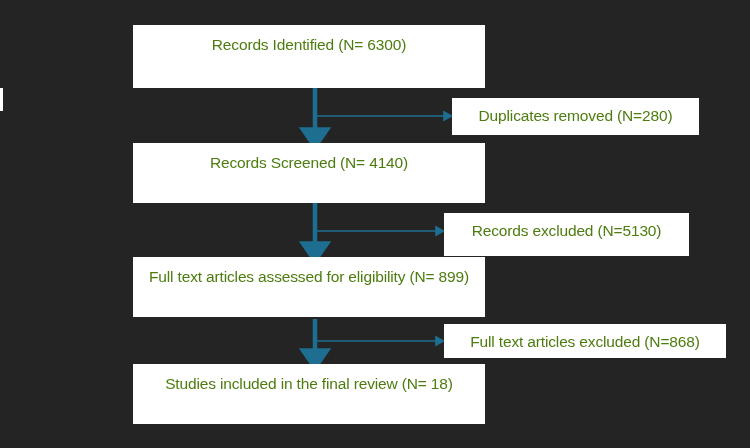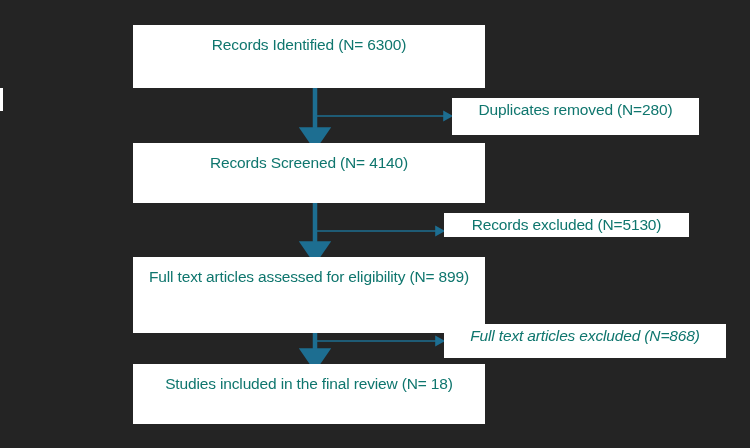--- a/index.html
+++ b/index.html
@@ -22,54 +22,54 @@
     position: absolute;
     left: 0px;
     top: 88px;
     width: 3px;
     height: 23px;
     background: #ffffff;
   }
   .node {
     position: absolute;
     background: #ffffff;
-    color: #0f766e;
+    color: #4d7c0f;
     box-sizing: border-box;
     display: flex;
     align-items: flex-start;
     justify-content: center;
     text-align: center;
     line-height: 1.38;
     letter-spacing: -0.15px;
   }
   .node-main {
     font-size: 15.5px;
     padding-top: 9px;
   }
   .node-side {
     font-size: 15.5px;
-    padding-top: 1px;
+    padding-top: 7px;
   }
   .node-text {
     display: block;
     width: 100%;
     padding: 0 6px;
     box-sizing: border-box;
   }
 
   
   #node-identified { left: 133px; top: 25px;  width: 352px; height: 63px; }
   #node-screened   { left: 133px; top: 143px; width: 352px; height: 60px; }
-  #node-fulltext   { left: 133px; top: 257px; width: 352px; height: 76px; }
+  #node-fulltext   { left: 133px; top: 257px; width: 352px; height: 60px; }
   #node-included   { left: 133px; top: 364px; width: 352px; height: 60px; }
 
   
   #node-duplicates { left: 452px; top: 98px;  width: 247px; height: 37px; }
-  #node-excluded   { left: 444px; top: 213px; width: 245px; height: 24px; }
-  #node-ftexcluded { left: 444px; top: 324px; width: 282px; height: 34px; font-style: italic; }
+  #node-excluded   { left: 444px; top: 213px; width: 245px; height: 43px; }
+  #node-ftexcluded { left: 444px; top: 324px; width: 282px; height: 34px; }
 
   .connectors {
     position: absolute;
     left: 0;
     top: 0;
     width: 750px;
     height: 448px;
     pointer-events: none;
   }
 </style>

